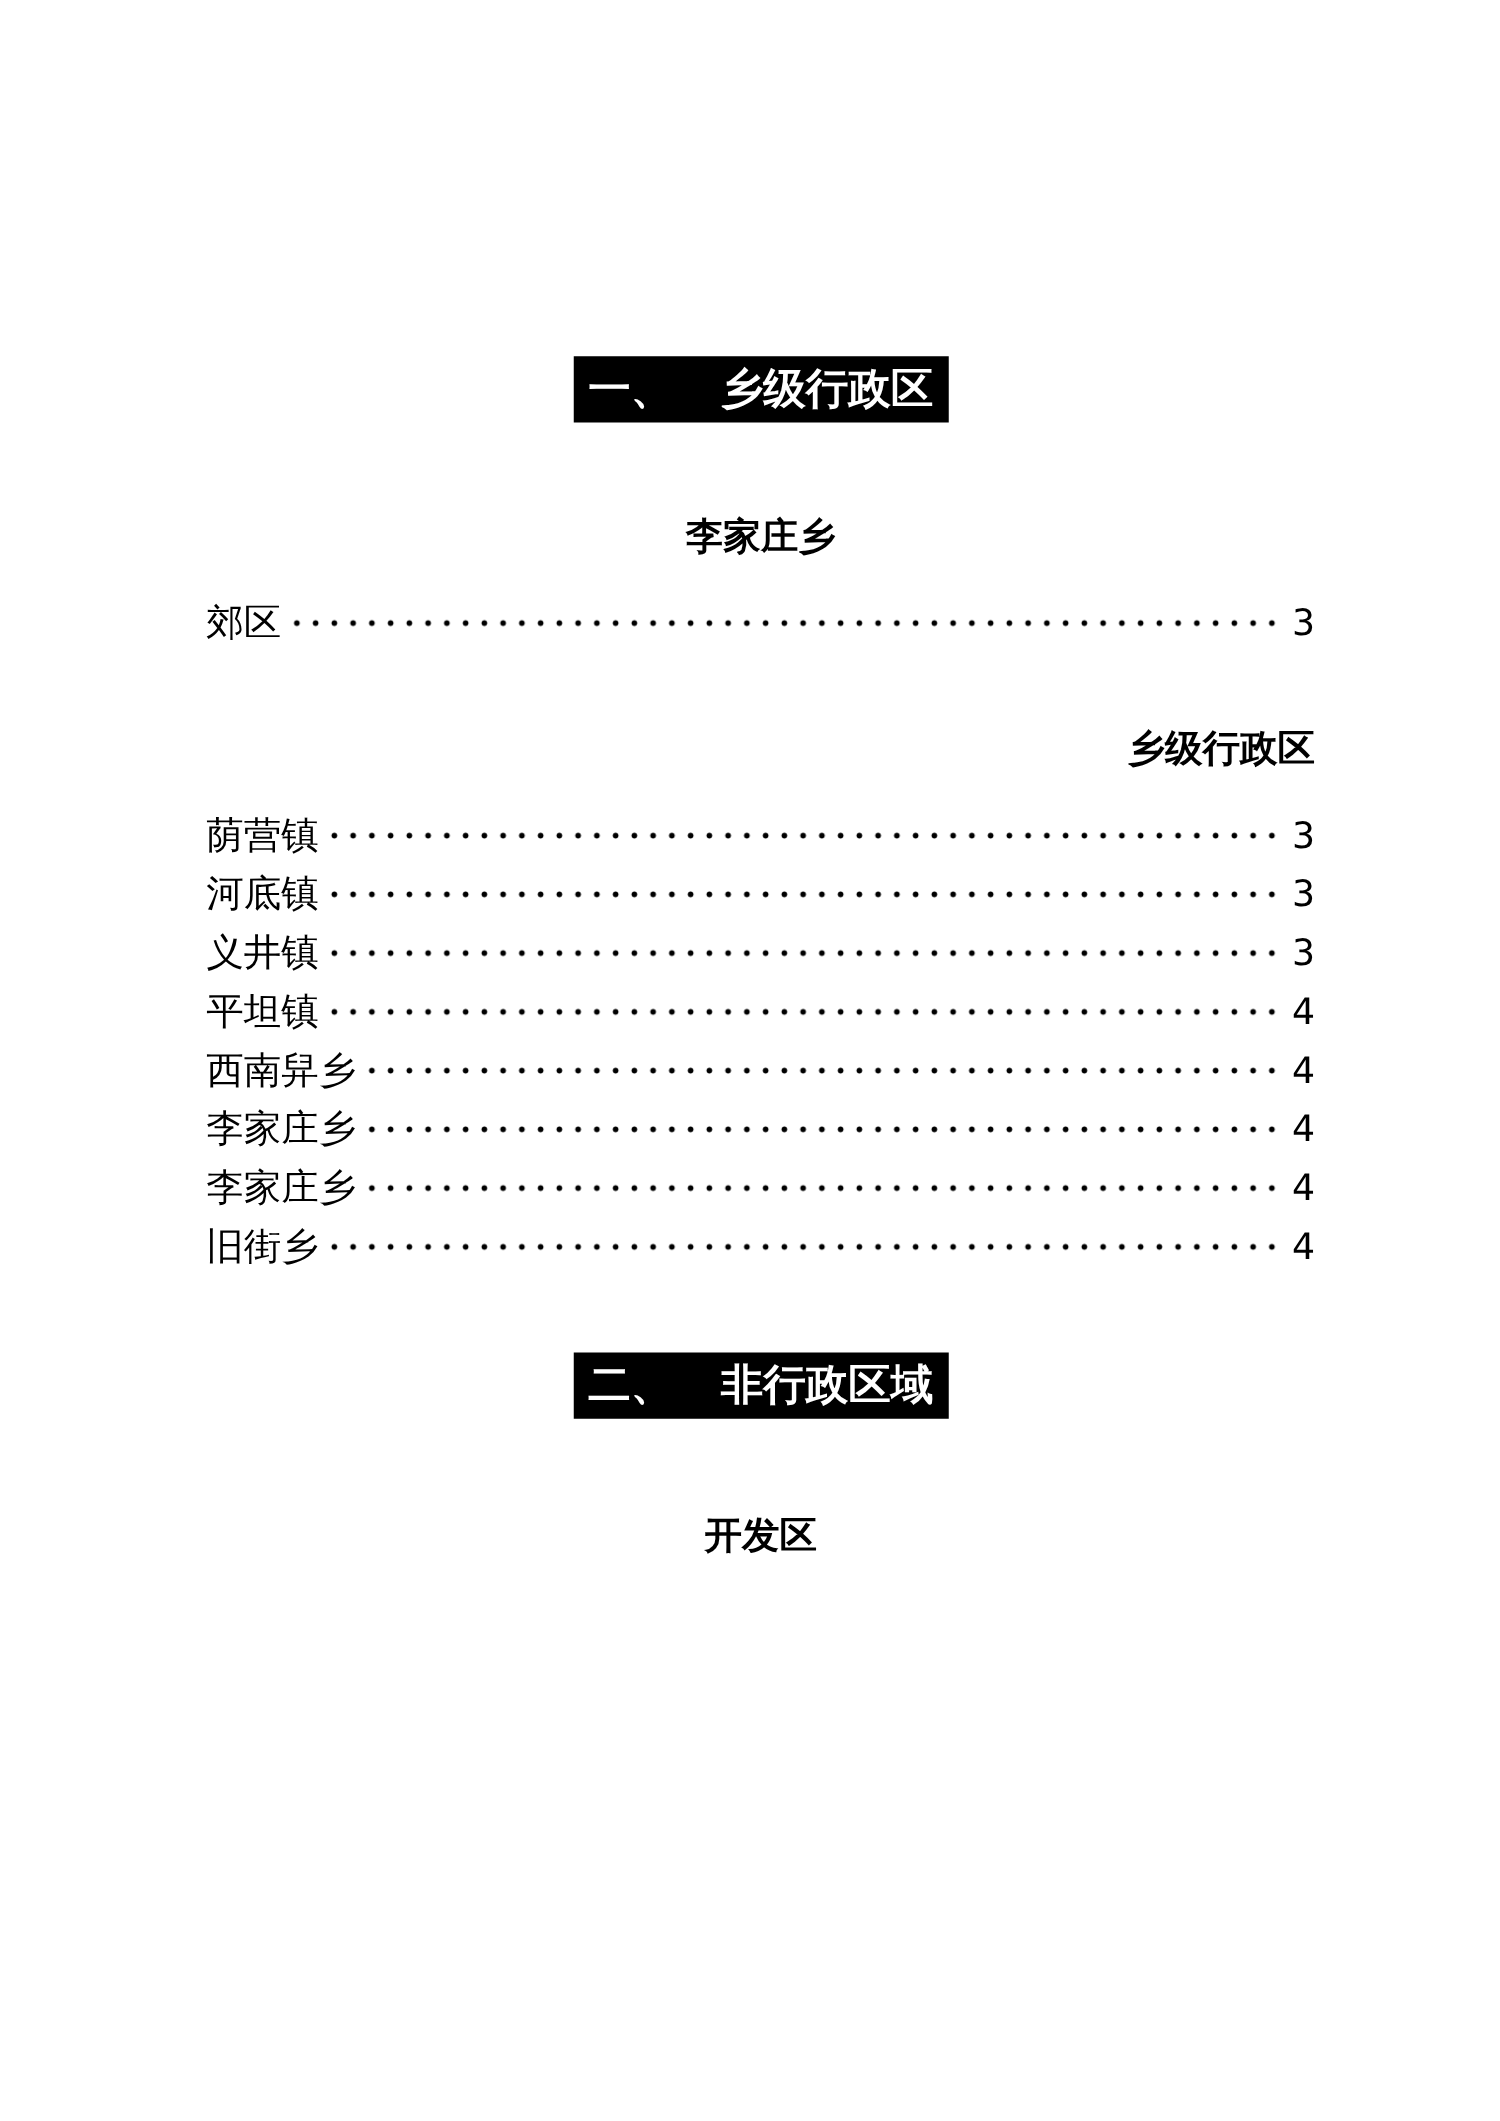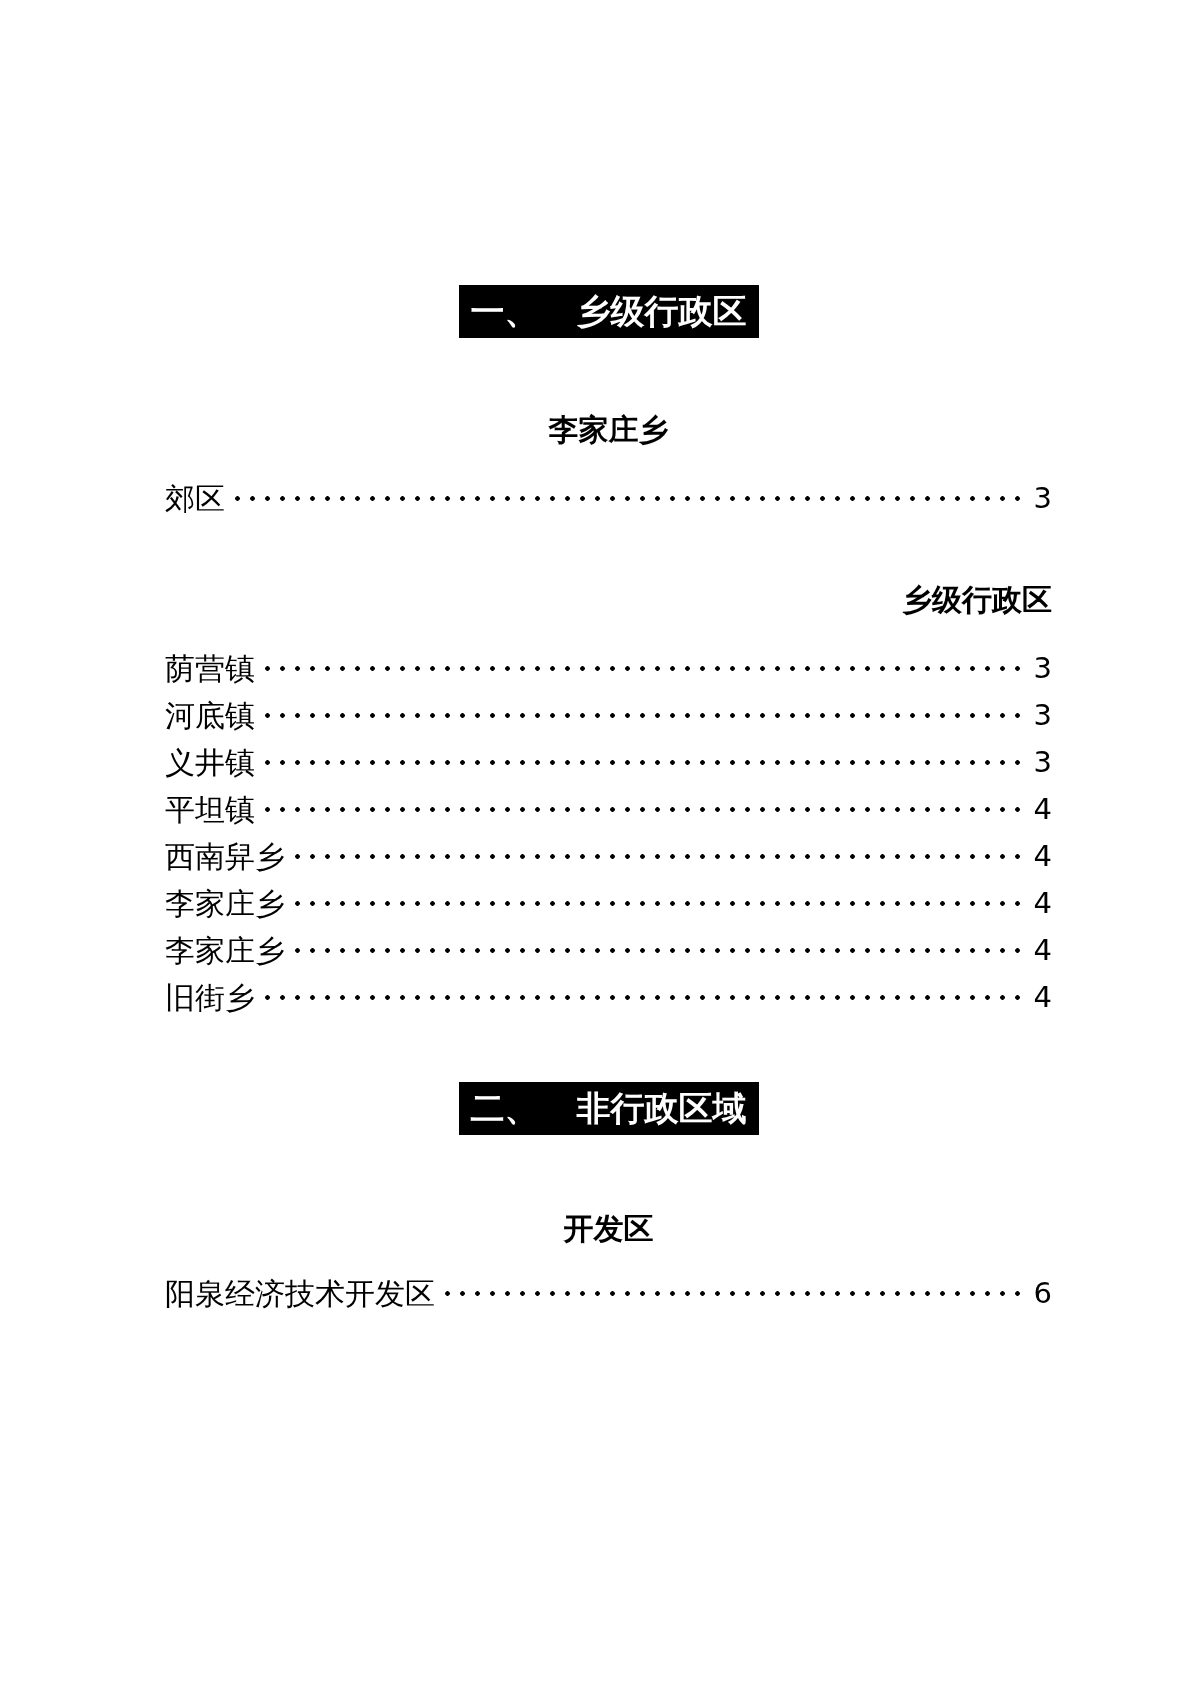--- a/index.html
+++ b/index.html
@@ -152,21 +152,14 @@
 
   <div class="section-header-wrap sh2">
     <div class="section-header">
       <span class="sec-num">二、</span>
       <span class="sec-title">非行政区域</span>
     </div>
   </div>
 
   <h2 class="subheading sub3">开发区</h2>
 
-  <div class="toc-list toc-list-dev">
-    <div class="toc-row">
-      <span class="toc-title">阳泉经济技术开发区</span>
-      <span class="leader"></span>
-      <span class="toc-page">6</span>
-    </div>
-  </div>
 
 </div>
 
 </body></html>

